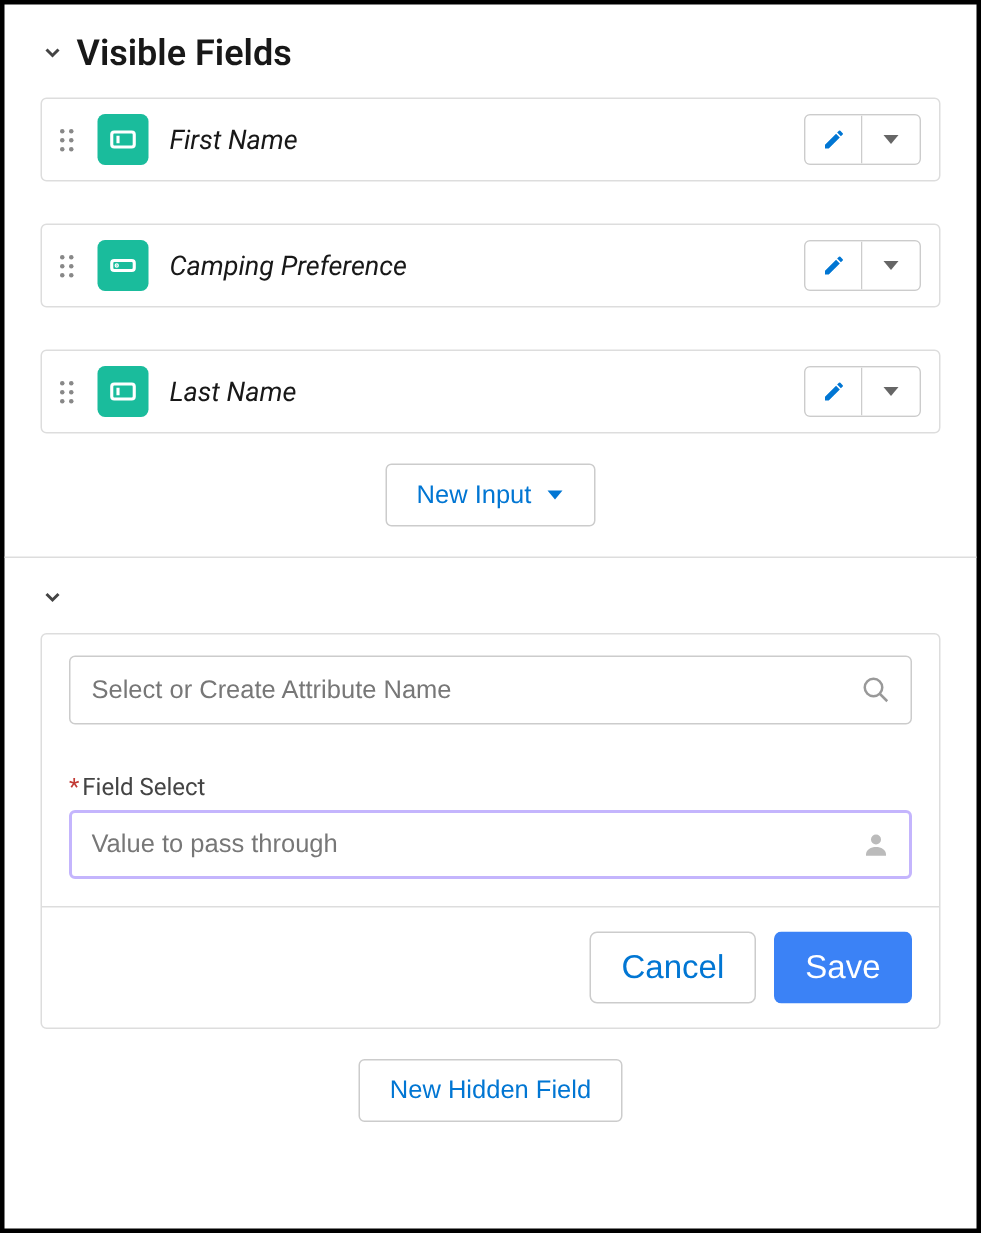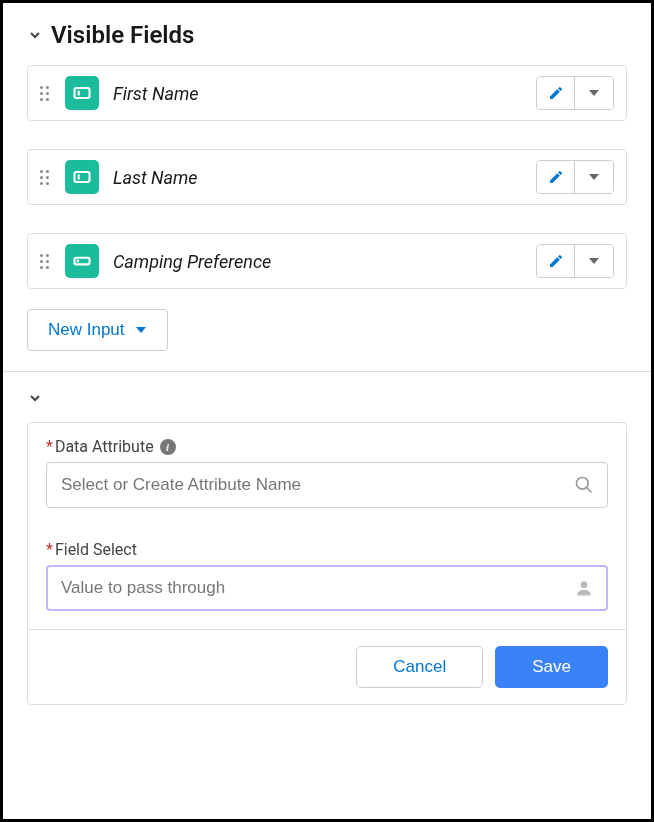--- a/index.html
+++ b/index.html
@@ -102,20 +102,21 @@
       display: flex;
       align-items: center;
       justify-content: center;
       cursor: pointer;
     }
     .action-btn:first-child {
       border-right: 1px solid #ccc;
     }
     .center-btn-wrap {
       display: flex;
+      justify-content: center;
       margin-top: 20px;
     }
     .outline-btn {
       border: 1px solid #ccc;
       background: #fff;
       color: #0176d3;
       font-size: 17px;
       font-weight: 500;
       padding: 10px 20px;
       border-radius: 4px;
@@ -191,23 +192,23 @@
       color: #999;
     }
     .form-footer {
       border-top: 1px solid #ddd;
       padding: 16px 18px;
       display: flex;
       justify-content: flex-end;
       gap: 12px;
     }
     .btn {
-      font-size: 17px;
+      font-size: 22px;
       font-weight: 500;
-      padding: 10px 36px;
+      padding: 10px 20px;
       border-radius: 5px;
       cursor: pointer;
       border: 1px solid transparent;
     }
     .btn-cancel {
       background: #fff;
       border: 1px solid #ccc;
       color: #0176d3;
     }
     .btn-save {
@@ -264,25 +265,25 @@
         <div class="drag-handle">
           <span></span>
             <span></span>
             <span></span>
             <span></span>
             <span></span>
             <span></span>
         </div>
         <div class="field-icon">
           <svg viewBox="0 0 24 24" fill="none" stroke="#fff" stroke-width="2.5">
-            <rect x="3" y="6" width="18" height="12" rx="2"></rect>
-            <line x1="8" y1="9" x2="8" y2="15"></line>
-          </svg>
-        </div>
-        <span class="field-label">Last Name</span>
+            <rect x="3" y="8" width="18" height="8" rx="2"></rect>
+            <circle cx="7" cy="12" r="0.5" fill="#fff"></circle>
+          </svg>
+        </div>
+        <span class="field-label">Camping Preference</span>
         <div class="field-actions">
           <button class="action-btn">
             <svg width="16" height="16" viewBox="0 0 24 24" fill="#0176d3">
               <path d="M3 17.25V21h3.75L17.81 9.94l-3.75-3.75L3 17.25zM20.71 7.04a1 1 0 0 0 0-1.41l-2.34-2.34a1 1 0 0 0-1.41 0l-1.83 1.83 3.75 3.75 1.83-1.83z"></path>
             </svg>
           </button>
           <button class="action-btn">
             <svg width="12" height="12" viewBox="0 0 12 12" fill="#666">
               <path d="M1 3 L6 9 L11 3 Z"></path>
             </svg>
@@ -294,25 +295,25 @@
         <div class="drag-handle">
           <span></span>
             <span></span>
             <span></span>
             <span></span>
             <span></span>
             <span></span>
         </div>
         <div class="field-icon">
           <svg viewBox="0 0 24 24" fill="none" stroke="#fff" stroke-width="2.5">
-            <rect x="3" y="8" width="18" height="8" rx="2"></rect>
-            <circle cx="7" cy="12" r="0.5" fill="#fff"></circle>
-          </svg>
-        </div>
-        <span class="field-label">Camping Preference</span>
+            <rect x="3" y="6" width="18" height="12" rx="2"></rect>
+            <line x1="8" y1="9" x2="8" y2="15"></line>
+          </svg>
+        </div>
+        <span class="field-label">Last Name</span>
         <div class="field-actions">
           <button class="action-btn">
             <svg width="16" height="16" viewBox="0 0 24 24" fill="#0176d3">
               <path d="M3 17.25V21h3.75L17.81 9.94l-3.75-3.75L3 17.25zM20.71 7.04a1 1 0 0 0 0-1.41l-2.34-2.34a1 1 0 0 0-1.41 0l-1.83 1.83 3.75 3.75 1.83-1.83z"></path>
             </svg>
           </button>
           <button class="action-btn">
             <svg width="12" height="12" viewBox="0 0 12 12" fill="#666">
               <path d="M1 3 L6 9 L11 3 Z"></path>
             </svg>
@@ -333,24 +334,20 @@
 
   <div class="section">
     <div class="section-header">
       <svg class="chevron-down" viewBox="0 0 16 16" fill="none" stroke="#444" stroke-width="2">
         <path d="M4 6 L8 10 L12 6"></path>
       </svg>
     </div>
 
     <div class="hidden-form">
       <div class="form-body">
-        <div class="form-label">
-          <span><span class="required-star">*</span><span>Data Attribute</span></span>
-          <span class="info-icon">i</span>
-        </div>
         <div class="input-wrap">
           <input type="text" class="text-input" placeholder="Select or Create Attribute Name" style="">
           <svg class="input-icon-right" viewBox="0 0 24 24" fill="none" stroke="#999" stroke-width="2">
             <circle cx="10" cy="10" r="7"></circle>
             <line x1="15" y1="15" x2="21" y2="21"></line>
           </svg>
         </div>
 
         <div class="form-label">
           <span><span class="required-star">*</span><span>Field Select</span></span>
@@ -362,14 +359,19 @@
             <path d="M4 20c0-4 4-6 8-6s8 2 8 6v1H4v-1z"></path>
           </svg>
         </div>
       </div>
       <div class="form-footer">
         <button class="btn btn-cancel">Cancel</button>
         <button class="btn btn-save">Save</button>
       </div>
     </div>
 
+    <div class="center-btn-wrap">
+      <button class="outline-btn">
+        <span>New Hidden Field</span>
+      </button>
+    </div>
   </div>
 </div>
 
 </body></html>

